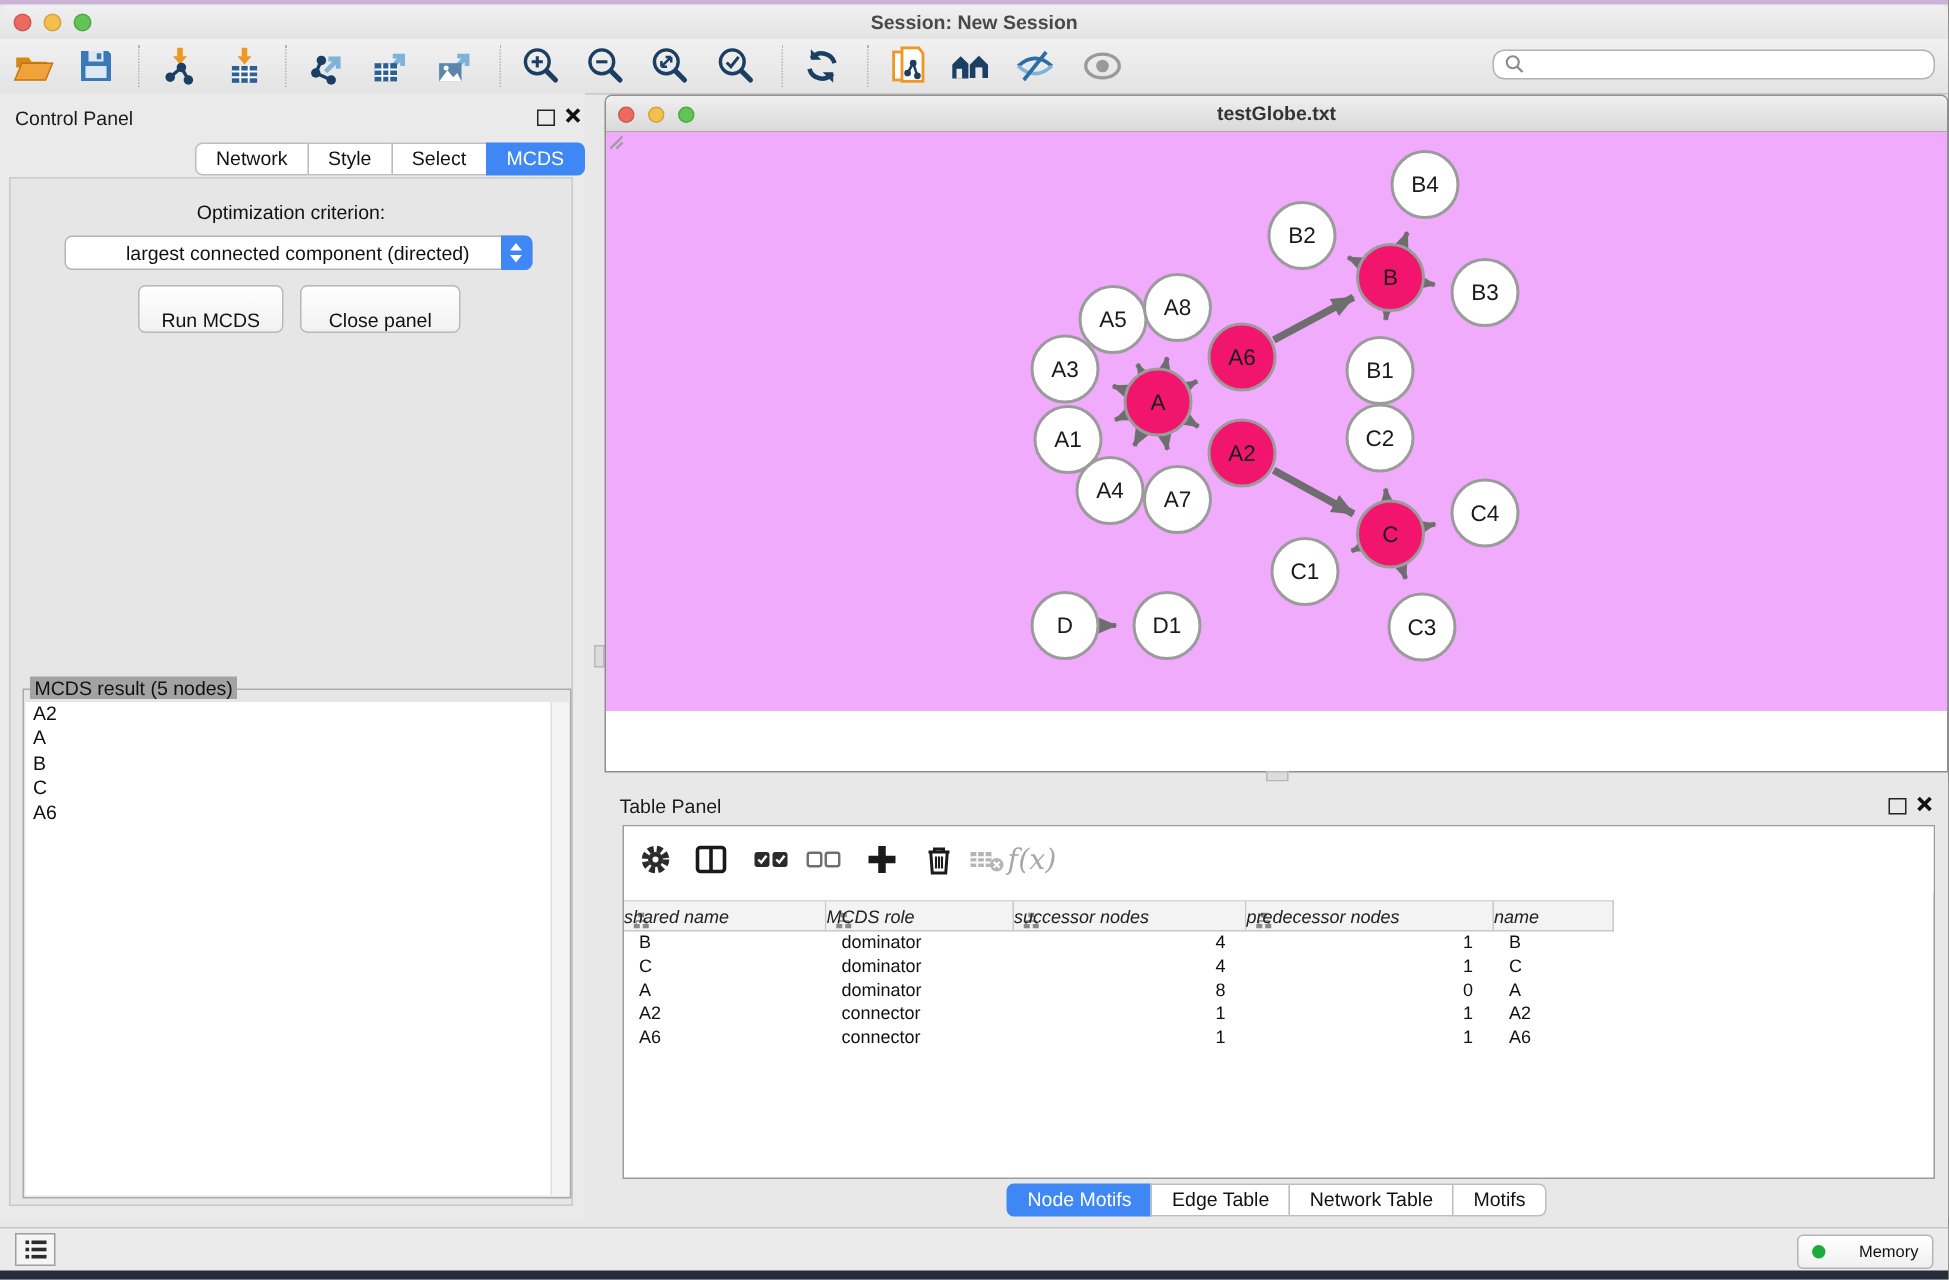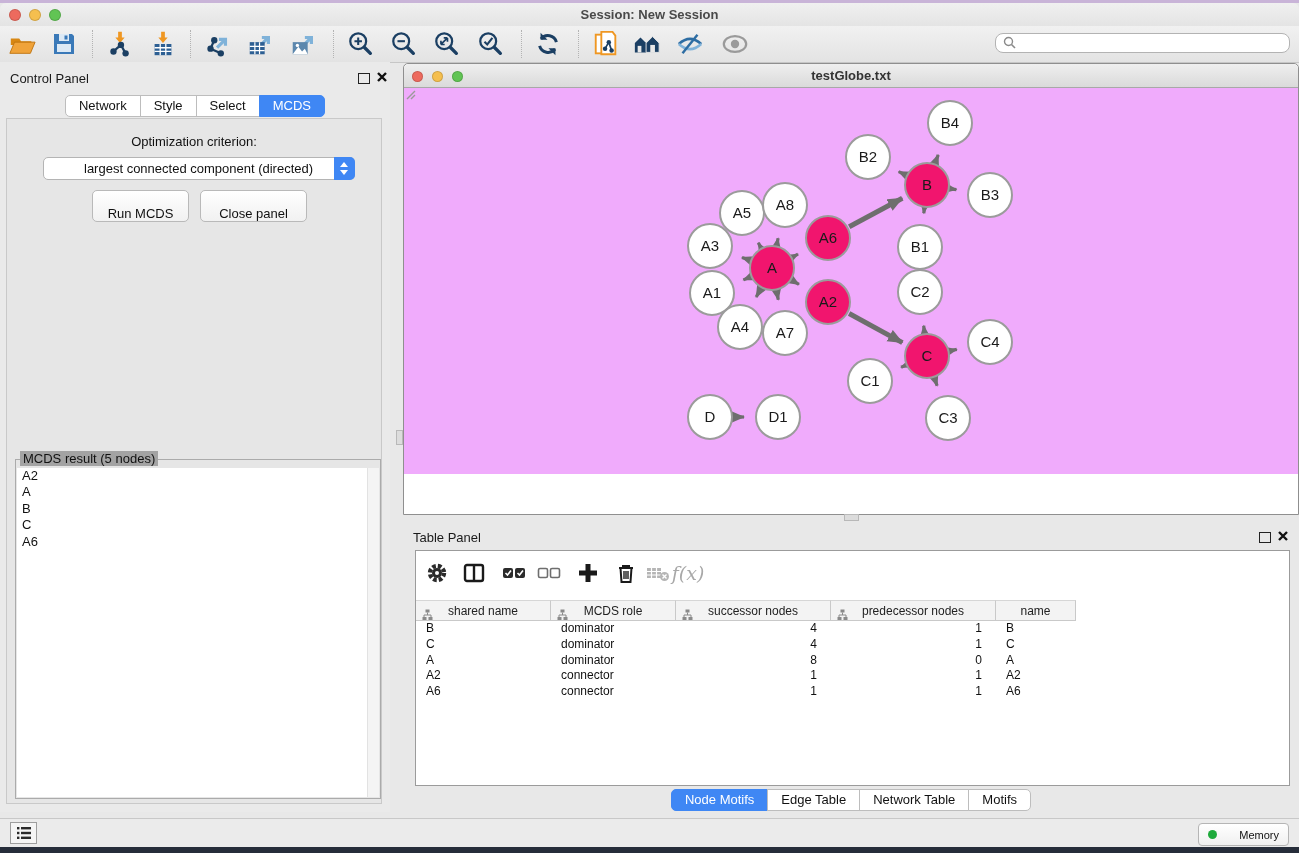--- a/index.html
+++ b/index.html
@@ -28,21 +28,21 @@
   .cpanel{position:absolute;left:0;top:62px;width:390px;height:750px;background:#eaeaea;}
   .panel-title{position:absolute;left:10px;top:9px;font-size:13px;color:#1a1a1a;}
   .float-ic{position:absolute;top:11px;width:10px;height:9px;border:1.6px solid #222;background:transparent;cursor:pointer;}
   .close-ic{position:absolute;top:9px;width:12px;height:12px;cursor:pointer;}
   .segbar{display:flex;}
   .seg{height:20px;line-height:20px;padding:0 13px;background:#fff;border:1px solid #bdbdbd;margin-left:-1px;
        font-size:13px;color:#111;cursor:pointer;white-space:nowrap;}
   .seg:first-child{border-radius:5px 0 0 5px;margin-left:0;}
   .seg:last-child{border-radius:0 5px 5px 0;}
   .seg-active{background:#3f87f4;border-color:#3f87f4;color:#fff;}
-  #ctl-tabs{position:absolute;left:0;top:33px;width:100%;justify-content:center;}
+  #ctl-tabs{position:absolute;left:0;top:33px;width:100%;justify-content:flex-end;}
   .cpanel-content{position:absolute;left:6px;top:56px;width:376px;height:686px;background:#e6e6e6;
     border:1px solid #c9c9c9;box-sizing:border-box;}
   .opt-label{position:absolute;left:0;top:15px;width:100%;text-align:center;font-size:13px;color:#111;}
   .dropdown{position:absolute;left:36px;top:38px;width:312px;height:23px;background:#fff;border:1px solid #b4b4b4;
     border-radius:5px;box-sizing:border-box;cursor:pointer;}
   .dropdown .val{position:absolute;left:9px;top:3px;font-size:13px;color:#111;white-space:nowrap;padding-left:31px;}
   .dd-step{position:absolute;right:-1px;top:-1px;width:21px;height:23px;background:#3f87f4;border-radius:0 5px 5px 0;}
   .dd-up{position:absolute;left:6px;top:5px;width:0;height:0;border-left:4.5px solid transparent;border-right:4.5px solid transparent;border-bottom:5px solid #fff;}
   .dd-dn{position:absolute;left:6px;top:13px;width:0;height:0;border-left:4.5px solid transparent;border-right:4.5px solid transparent;border-top:5px solid #fff;}
   .mac-btn{position:absolute;height:23px;background:linear-gradient(#fff,#f1f1f1);border:1px solid #b9b9b9;
@@ -67,21 +67,21 @@
   .resize-grip{position:absolute;right:2px;bottom:2px;width:12px;height:12px;}
   
   .tpanel{position:absolute;left:403px;top:521px;width:896px;height:291px;background:#e8e8e8;}
   .tbox{position:absolute;left:12px;top:29px;width:875px;height:236px;background:#fff;border:1px solid #9b9b9b;box-sizing:border-box;}
   .ptool{position:absolute;left:0;top:0;width:100%;height:44px;background:#fff;}
   .pti{position:absolute;top:8px;width:28px;height:28px;display:flex;align-items:center;justify-content:center;cursor:pointer;}
   .pti.disabled{cursor:default;}
   .fx{font-family:"DejaVu Serif",serif;font-style:italic;font-size:19px;color:#a8a8a8;}
   .thead{position:absolute;left:0;top:49px;height:21px;display:flex;}
   .th-cell{position:relative;height:21px;background:#f3f3f3;border-right:1px solid #c9c9c9;border-top:1px solid #d6d6d6;border-bottom:1px solid #c9c9c9;box-sizing:border-box;}
-  .th-cell .lbl{position:absolute;left:0;top:3px;width:100%;text-align:center;font-size:12px;color:#222;}
+  .th-cell .lbl{position:absolute;left:0;top:3px;width:100%;font-size:12px;color:#222;font-style:italic;}
   .th-cell .hic{position:absolute;left:6px;top:5px;}
   .trows{position:absolute;left:0;top:70px;width:100%;}
   .trow{display:flex;height:15.8px;}
   .tcell{font-size:12px;color:#111;box-sizing:border-box;white-space:nowrap;overflow:hidden;line-height:15.8px;}
   #tbl-tabs{position:absolute;left:0;top:268px;width:100%;justify-content:center;}
   
   .statusbar{position:absolute;left:0;top:818px;width:1299px;height:29px;background:#ebebeb;border-top:1px solid #c8c8c8;box-sizing:border-box;}
   .list-btn{position:absolute;left:10px;top:3px;width:27px;height:22px;background:#f5f5f5;border:1px solid #9e9e9e;
     box-sizing:border-box;display:flex;align-items:center;justify-content:center;cursor:pointer;}
   .mem-btn{position:absolute;right:10px;top:4px;height:21px;background:linear-gradient(#fff,#f0f0f0);

